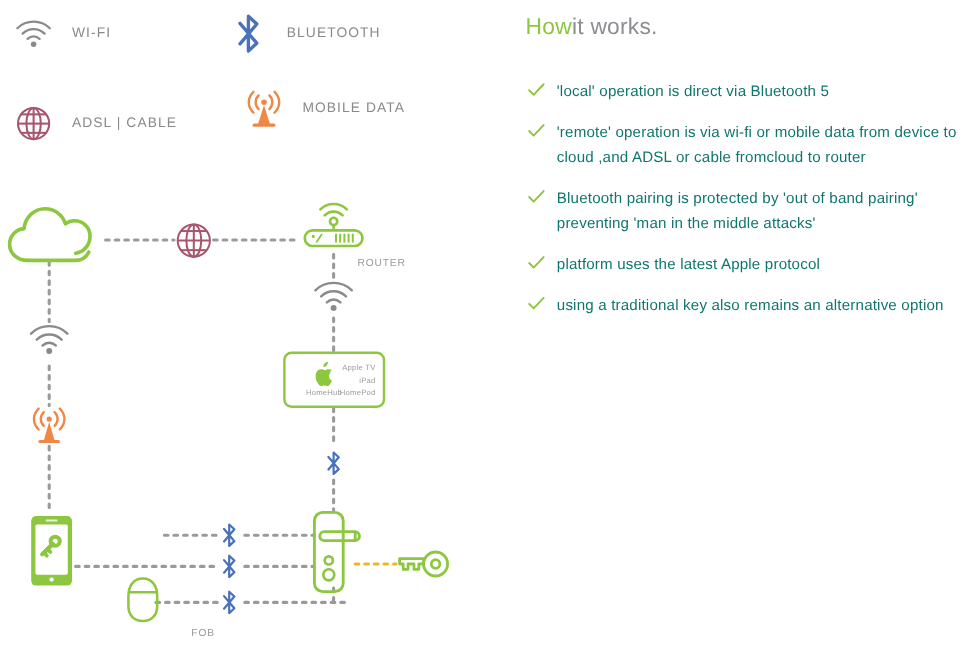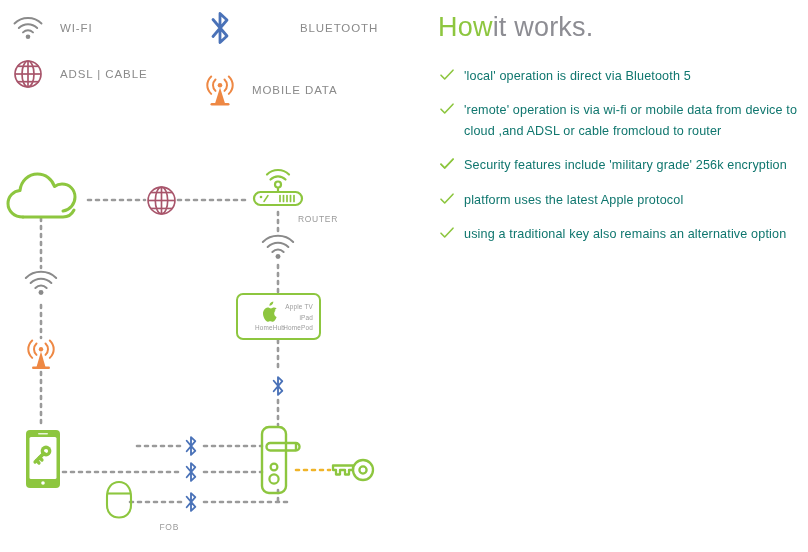--- a/index.html
+++ b/index.html
@@ -14,29 +14,29 @@
 
   
   .legend{position:absolute;left:0;top:0;width:420px;height:130px;}
   .legend-item{position:absolute;display:flex;align-items:center;}
   .legend-icon{width:40px;height:40px;display:flex;align-items:center;justify-content:center;flex:0 0 auto;}
   .legend-label{
     font-size:11.5px;letter-spacing:0.9px;color:#8a8a8a;
     white-space:nowrap;margin-left:12px;
   }
   #lg-wifi{left:8px;top:8px;}
-  #lg-bt{left:200px;top:8px;gap:48px;}
-  #lg-adsl{left:8px;top:54px;justify-content:flex-end;}
+  #lg-bt{left:187px;top:8px;}
+  #lg-adsl{left:8px;top:83px;justify-content:flex-end;}
   #lg-mob{left:200px;top:70px;}
 
   
   .panel{position:absolute;left:438px;top:0;width:370px;height:552px;}
   .panel-title{
     position:absolute;left:0;top:12px;
-    font-size:27px;font-weight:400;letter-spacing:0.2px;
+    font-size:19px;font-weight:400;letter-spacing:0.2px;
     color:#8d8d93;white-space:nowrap;
   }
   .panel-title .hl{color:#8dc63f;}
   .bullets{position:absolute;left:0;top:66px;width:366px;}
   .bullet{position:relative;padding-left:26px;margin-bottom:14px;}
   .bullet-text{
     font-size:12.6px;line-height:1.62;color:#0f766e;
     letter-spacing:0.15px;
   }
   .tick{
@@ -161,30 +161,23 @@
         </span>
         <span class="bullet-text">'remote' operation is via wi-fi or mobile data from device to cloud ,and ADSL or cable fromcloud to router</span>
       </div>
 
       <div class="bullet">
         <span class="tick">
           <svg width="14" height="12" viewBox="0 0 14 12">
               <path d="M1 6.2 L4.7 10 L13 1.2" fill="none" stroke="#8dc63f" stroke-width="1.6" stroke-linecap="round" stroke-linejoin="round"></path>
             </svg>
         </span>
-      </div>
-
-      <div class="bullet">
-        <span class="tick">
-          <svg width="14" height="12" viewBox="0 0 14 12">
-              <path d="M1 6.2 L4.7 10 L13 1.2" fill="none" stroke="#8dc63f" stroke-width="1.6" stroke-linecap="round" stroke-linejoin="round"></path>
-            </svg>
-        </span>
-        <span class="bullet-text">Security features include 'military grade' 256k encryption</span>
-      </div>
+        <span class="bullet-text">Bluetooth pairing is protected by 'out of band pairing' preventing 'man in the middle attacks'</span>
+      </div>
+
 
       <div class="bullet">
         <span class="tick">
           <svg width="14" height="12" viewBox="0 0 14 12">
               <path d="M1 6.2 L4.7 10 L13 1.2" fill="none" stroke="#8dc63f" stroke-width="1.6" stroke-linecap="round" stroke-linejoin="round"></path>
             </svg>
         </span>
         <span class="bullet-text">platform uses the latest Apple protocol</span>
       </div>
 

